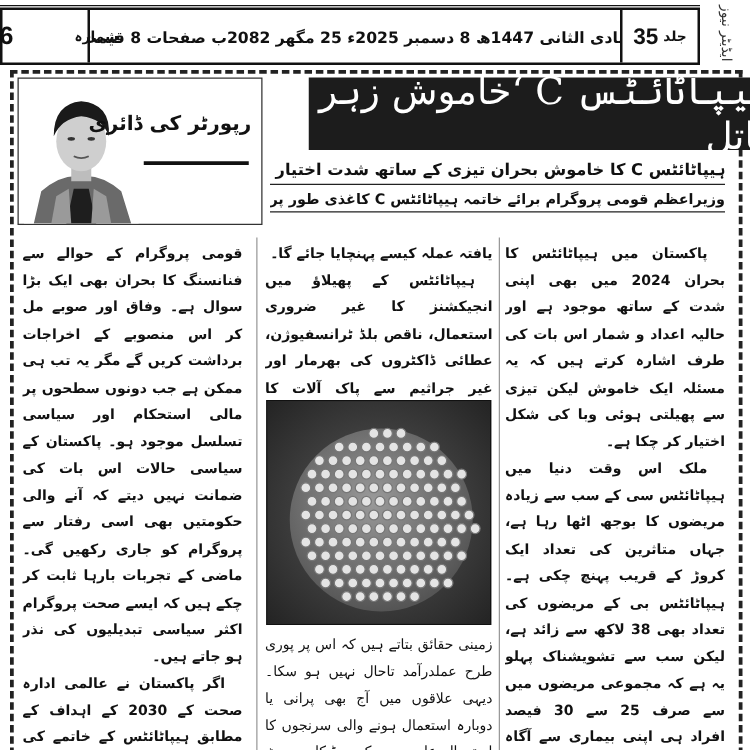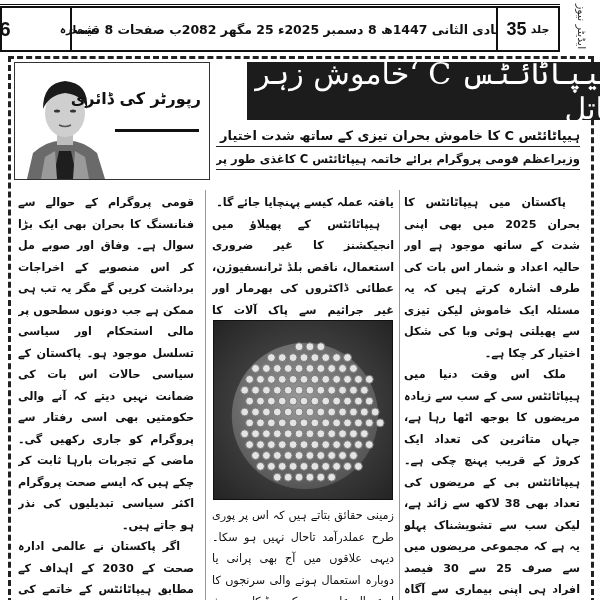--- a/index.html
+++ b/index.html
@@ -92,21 +92,21 @@
 </div>
 
 <div class="headline">
   <span>ہیپاٹائٹس C ‘خاموش زہر قاتل</span>
 </div>
 
 <div class="subhead sub1">ہیپاٹائٹس C کا خاموش بحران تیزی کے ساتھ شدت اختیار کر چکا ہے</div>
 <div class="subhead sub2">وزیراعظم قومی پروگرام برائے خاتمہ ہیپاٹائٹس C کاغذی طور پر جامع ہے اور مؤثر عملدرآمد ایک چیلنج ہے</div>
 
 <div class="col col-right">
-  <p class="indent">پاکستان میں ہیپاٹائٹس کا بحران 2025 میں بھی اپنی شدت کے ساتھ موجود ہے اور حالیہ اعداد و شمار اس بات کی طرف اشارہ کرتے ہیں کہ یہ مسئلہ ایک خاموش لیکن تیزی سے پھیلتی ہوئی وبا کی شکل اختیار کر چکا ہے۔</p>
+  <p class="indent">پاکستان میں ہیپاٹائٹس کا بحران 2024 میں بھی اپنی شدت کے ساتھ موجود ہے اور حالیہ اعداد و شمار اس بات کی طرف اشارہ کرتے ہیں کہ یہ مسئلہ ایک خاموش لیکن تیزی سے پھیلتی ہوئی وبا کی شکل اختیار کر چکا ہے۔</p>
   <p class="indent">ملک اس وقت دنیا میں ہیپاٹائٹس سی کے سب سے زیادہ مریضوں کا بوجھ اٹھا رہا ہے، جہاں متاثرین کی تعداد ایک کروڑ کے قریب پہنچ چکی ہے۔ ہیپاٹائٹس بی کے مریضوں کی تعداد بھی 38 لاکھ سے زائد ہے، لیکن سب سے تشویشناک پہلو یہ ہے کہ مجموعی مریضوں میں سے صرف 25 سے 30 فیصد افراد ہی اپنی بیماری سے آگاہ ہیں جبکہ باقی 70 فیصد بغیر کسی تشخیص اور علاج کے روزمرہ زندگی گزار رہے ہیں۔ یہ صورتحال اس بات کا واضح ثبوت ہے کہ ہمارے نظام صحت میں نہ صرف خامیاں موجود ہیں بلکہ بیماری پر قابو پانے کی بنیادی شرائط بھی پوری نہیں کی جا رہیں۔</p>
 
 </div>
 <div class="col-rule" style="left:399px"></div>
 
 <div class="col col-mid" style="height:128px">
   <p>یافتہ عملہ کیسے پہنچایا جائے گا۔</p>
   <p class="indent">ہیپاٹائٹس کے پھیلاؤ میں انجیکشنز کا غیر ضروری استعمال، ناقص بلڈ ٹرانسفیوژن، عطائی ڈاکٹروں کی بھرمار اور غیر جراثیم سے پاک آلات کا استعمال بنیادی کردار ادا کر رہا ہے۔ پنجاب میں آٹو ڈسیبل سرنجز کو لازمی قرار دیا جانا ایک مثبت قدم ہے لیکن</p>
 </div>
 

